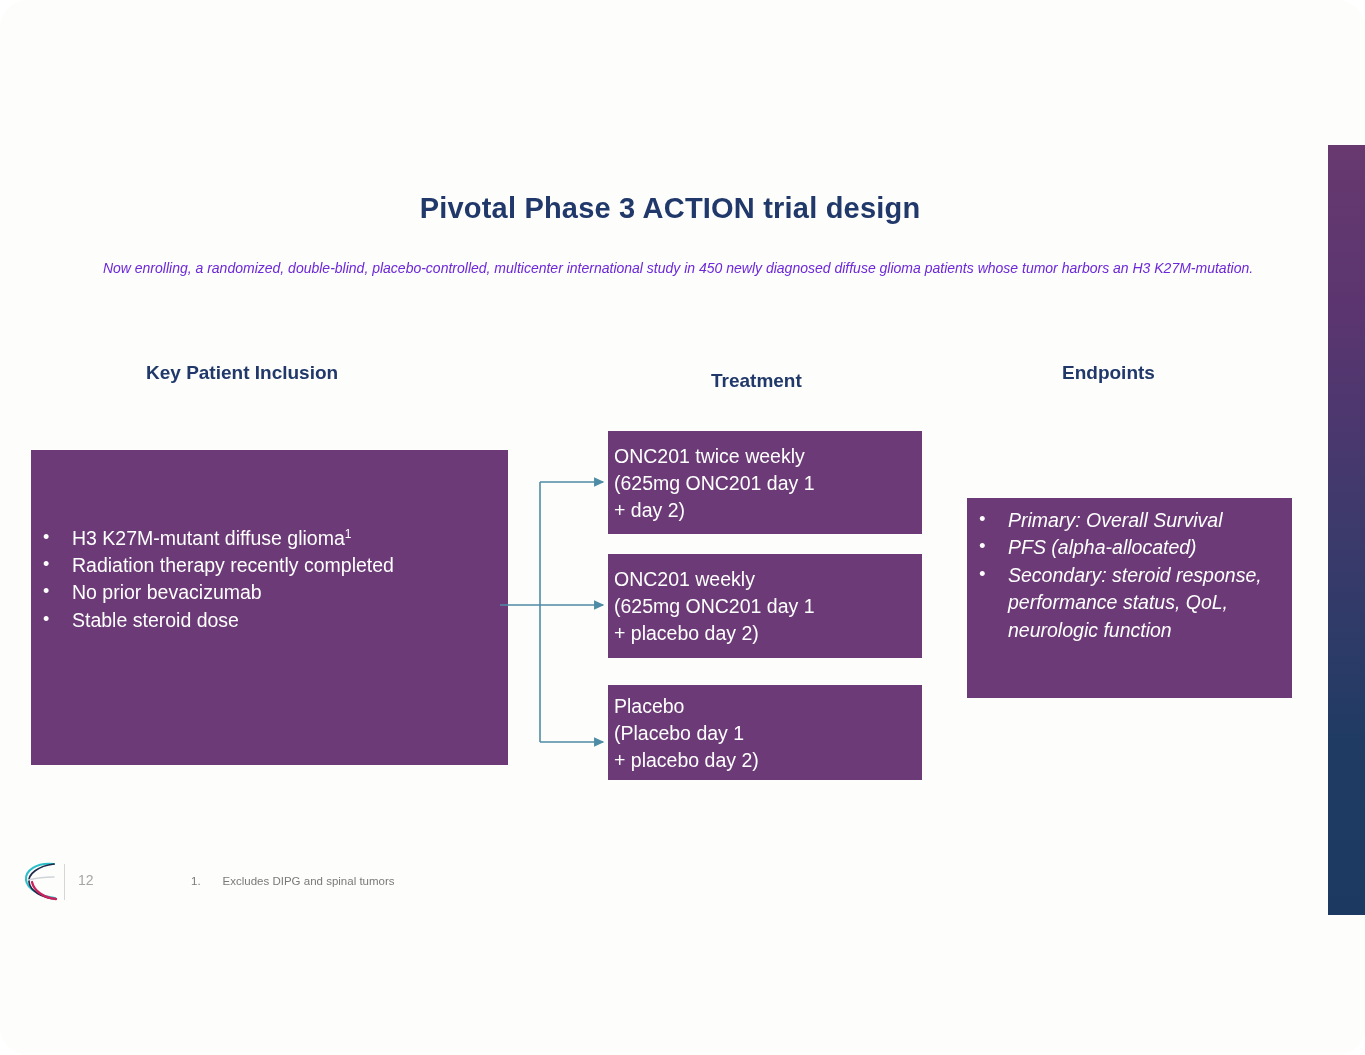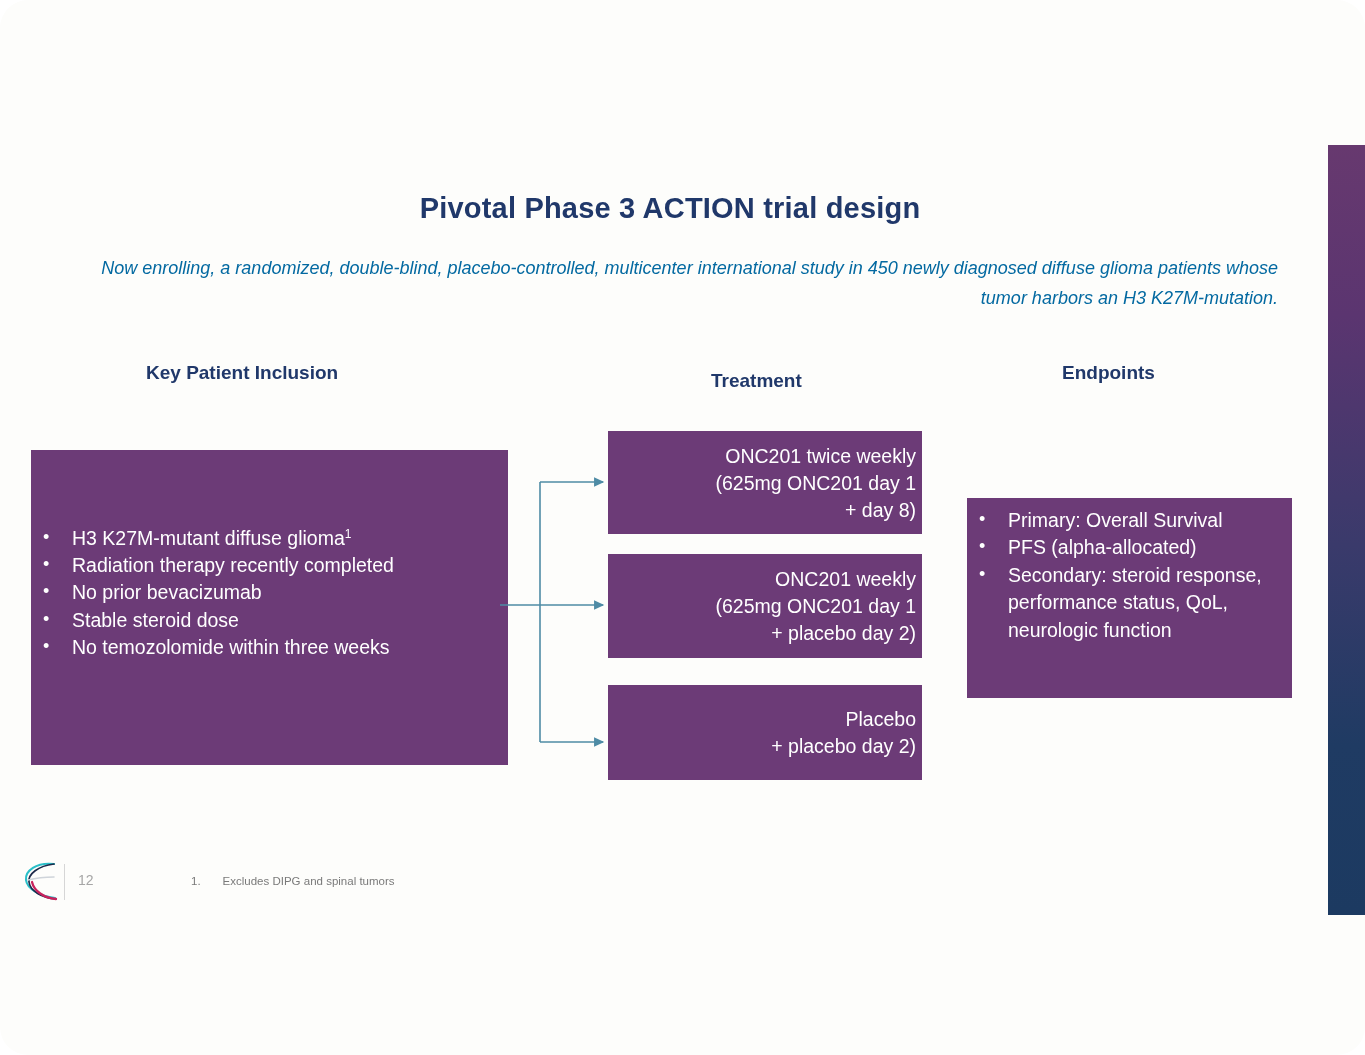--- a/index.html
+++ b/index.html
@@ -41,24 +41,24 @@
     font-size: 29px;
     font-weight: bold;
     color: #20386a;
     letter-spacing: 0.2px;
   }
   #subtitle {
     position: absolute;
     left: 78px;
     top: 253px;
     width: 1200px;
-    text-align: right;
-    font-size: 18px;
+    text-align: center;
+    font-size: 14px;
     font-style: italic;
-    color: #0369a1;
+    color: #6d28d9;
     line-height: 30px;
   }
 
   
   .col-head {
     position: absolute;
     font-size: 19px;
     font-weight: bold;
     color: #20386a;
     white-space: nowrap;
@@ -83,21 +83,21 @@
   }
   #tbox-1 { left: 608px; top: 431px; width: 314px; height: 103px; }
   #tbox-2 { left: 608px; top: 554px; width: 314px; height: 104px; }
   #tbox-3 { left: 608px; top: 685px; width: 314px; height: 95px; }
 
   .tbox-text {
     position: absolute;
     left: 0; right: 0;
     top: 50%;
     transform: translateY(-50%);
-    text-align: right;
+    text-align: left;
     color: #ffffff;
     font-size: 19.5px;
     line-height: 27px;
     padding: 0 6px;
   }
 
   
   .blist {
     position: absolute;
     list-style: none;
@@ -123,21 +123,21 @@
   #inclusion-list {
     left: 31px;
     top: 525px;
     width: 460px;
   }
   #endpoints-list {
     left: 967px;
     top: 507px;
     width: 320px;
   }
-  #endpoints-list li { line-height: 27.4px; }
+  #endpoints-list li { line-height: 27.4px; font-style: italic; }
   sup.fn { font-size: 12px; vertical-align: super; line-height: 0; }
   .gte { text-decoration: underline; text-underline-offset: 2px; }
 
   
   #connectors {
     position: absolute;
     left: 500px;
     top: 420px;
     width: 130px;
     height: 380px;
@@ -191,21 +191,20 @@
   <div class="col-head" id="head-inclusion">Key Patient Inclusion</div>
   <div class="col-head" id="head-treatment">Treatment</div>
   <div class="col-head" id="head-endpoints">Endpoints</div>
 
   <div class="pbox" id="inclusion-box"></div>
   <ul class="blist" id="inclusion-list">
     <li><span>H3 K27M-mutant diffuse glioma</span><sup class="fn">1</sup></li>
     <li>Radiation therapy recently completed</li>
     <li>No prior bevacizumab</li>
     <li>Stable steroid dose</li>
-    <li>No temozolomide within three weeks</li>
   </ul>
 
   <svg id="connectors" viewBox="0 0 130 380" width="130" height="380">
     <defs>
       <marker id="arrowhead" markerWidth="7" markerHeight="7" refX="5.6" refY="3" orient="auto">
         <path d="M0,0 L6.4,3 L0,6 Z" fill="#4e8ba5"></path>
       </marker>
     </defs>
 
     <line x1="0" y1="185" x2="40" y2="185" stroke="#4e8ba5" stroke-width="1.6"></line>
@@ -216,35 +215,36 @@
 
     <line x1="40" y1="185" x2="103" y2="185" stroke="#4e8ba5" stroke-width="1.6" marker-end="url(#arrowhead)"></line>
 
     <line x1="40" y1="322" x2="103" y2="322" stroke="#4e8ba5" stroke-width="1.6" marker-end="url(#arrowhead)"></line>
   </svg>
 
   <div class="pbox" id="tbox-1">
     <div class="tbox-text">
       <div>ONC201 twice weekly</div>
       <div>(625mg ONC201 day 1</div>
-      <div>+ day 8)</div>
+      <div>+ day 2)</div>
     </div>
   </div>
 
   <div class="pbox" id="tbox-2">
     <div class="tbox-text">
       <div>ONC201 weekly</div>
       <div>(625mg ONC201 day 1</div>
       <div>+ placebo day 2)</div>
     </div>
   </div>
 
   <div class="pbox" id="tbox-3">
     <div class="tbox-text">
       <div>Placebo</div>
+      <div>(Placebo day 1</div>
       <div>+ placebo day 2)</div>
     </div>
   </div>
 
   <div class="pbox" id="endpoints-box"></div>
   <ul class="blist" id="endpoints-list">
     <li>Primary: Overall Survival</li>
     <li>PFS (alpha-allocated)</li>
     <li>Secondary: steroid response, performance status, QoL, neurologic function</li>
   </ul>

